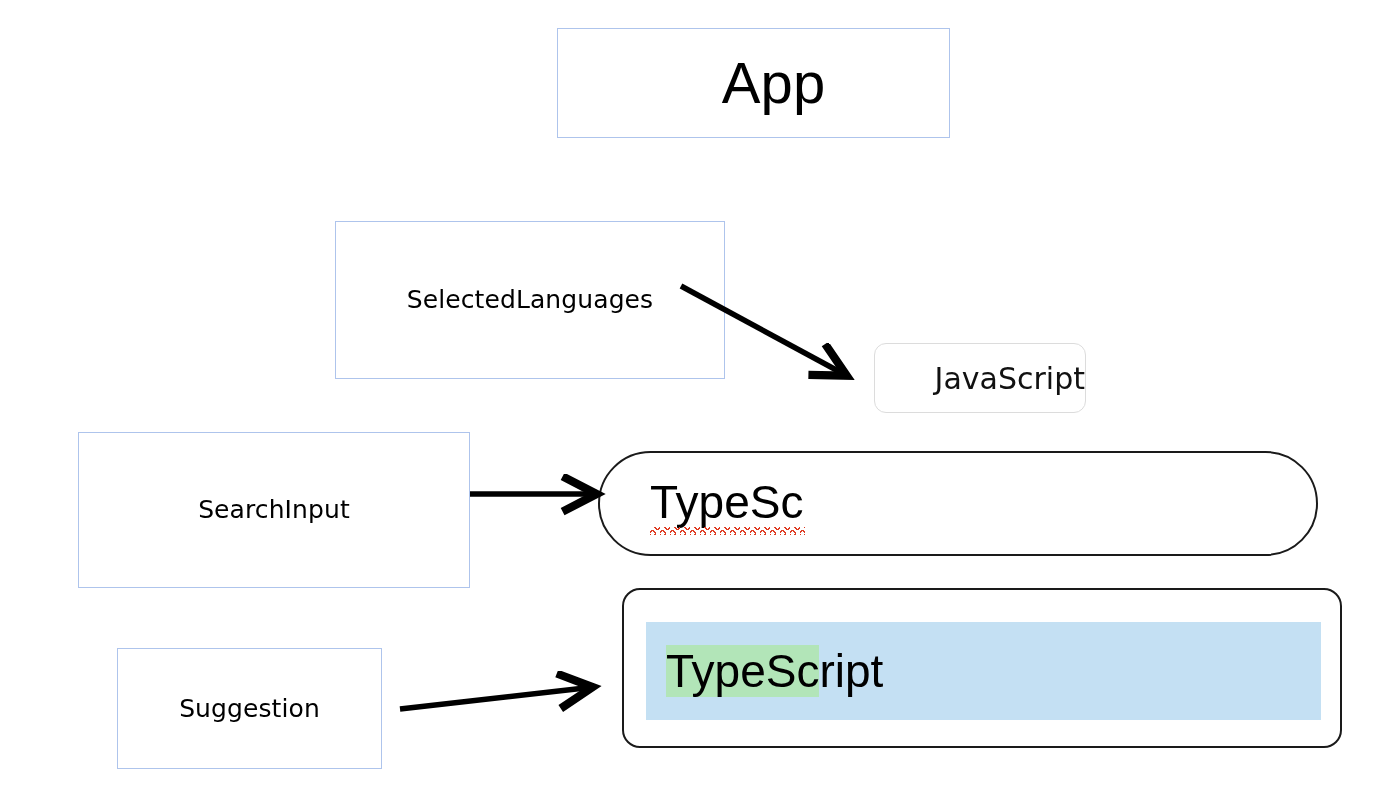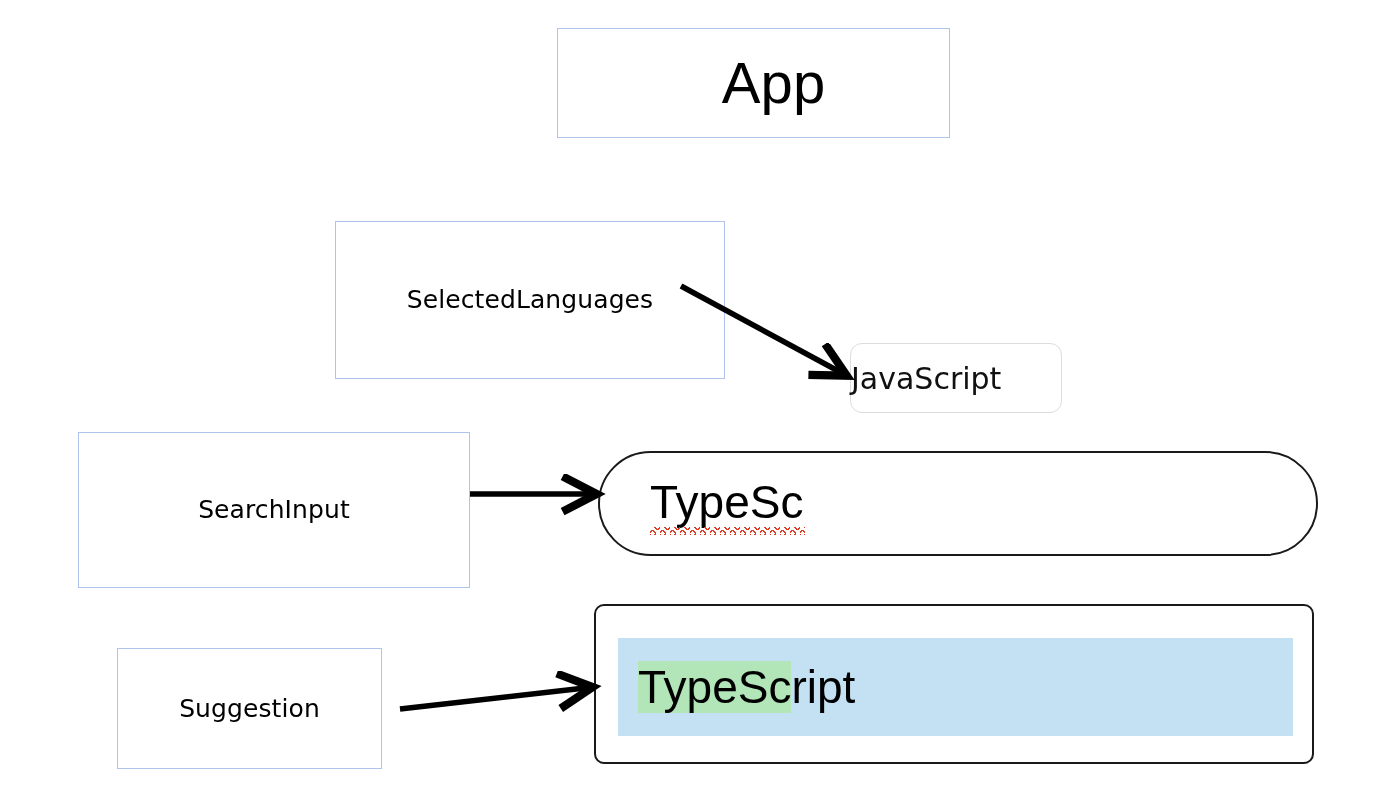--- a/index.html
+++ b/index.html
@@ -60,22 +60,23 @@
 
   
   .chip {
     position: absolute;
     box-sizing: border-box;
     background: #ffffff;
     border: 1.5px solid #dcdcdc;
     border-radius: 12px;
     display: flex;
     align-items: center;
-    justify-content: flex-start;
+    justify-content: flex-end;
     z-index: 3;
+    margin-left: 24px;
   }
   #chip-javascript { left: 850px; top: 343px; width: 212px; height: 70px; }
   .chip-label {
     font-family: "DejaVu Sans", sans-serif;
     font-size: 30px;
     color: #111111;
     white-space: nowrap;
   }
 
   
@@ -114,30 +115,29 @@
     background-image:
       radial-gradient(circle at 2.5px 6.5px, transparent 2.1px, #de3b22 2.15px, #de3b22 3.3px, transparent 3.35px),
       radial-gradient(circle at 7.5px -0.5px, transparent 2.1px, #de3b22 2.15px, #de3b22 3.3px, transparent 3.35px);
     background-size: 10px 8px;
     background-repeat: repeat-x;
   }
 
   
   #suggestion-panel {
     position: absolute;
-    left: 594px;
+    left: 622px;
     top: 588px;
     width: 720px;
     height: 160px;
     box-sizing: border-box;
     background: #ffffff;
     border: 2.6px solid #1a1a1a;
-    border-radius: 10px;
+    border-radius: 18px;
     z-index: 3;
-    margin-top: 16px;
   }
   #suggestion-row {
     position: absolute;
     left: 22px;
     top: 32px;
     width: 675px;
     height: 98px;
     background: #c4e0f3;
     display: flex;
     align-items: center;

